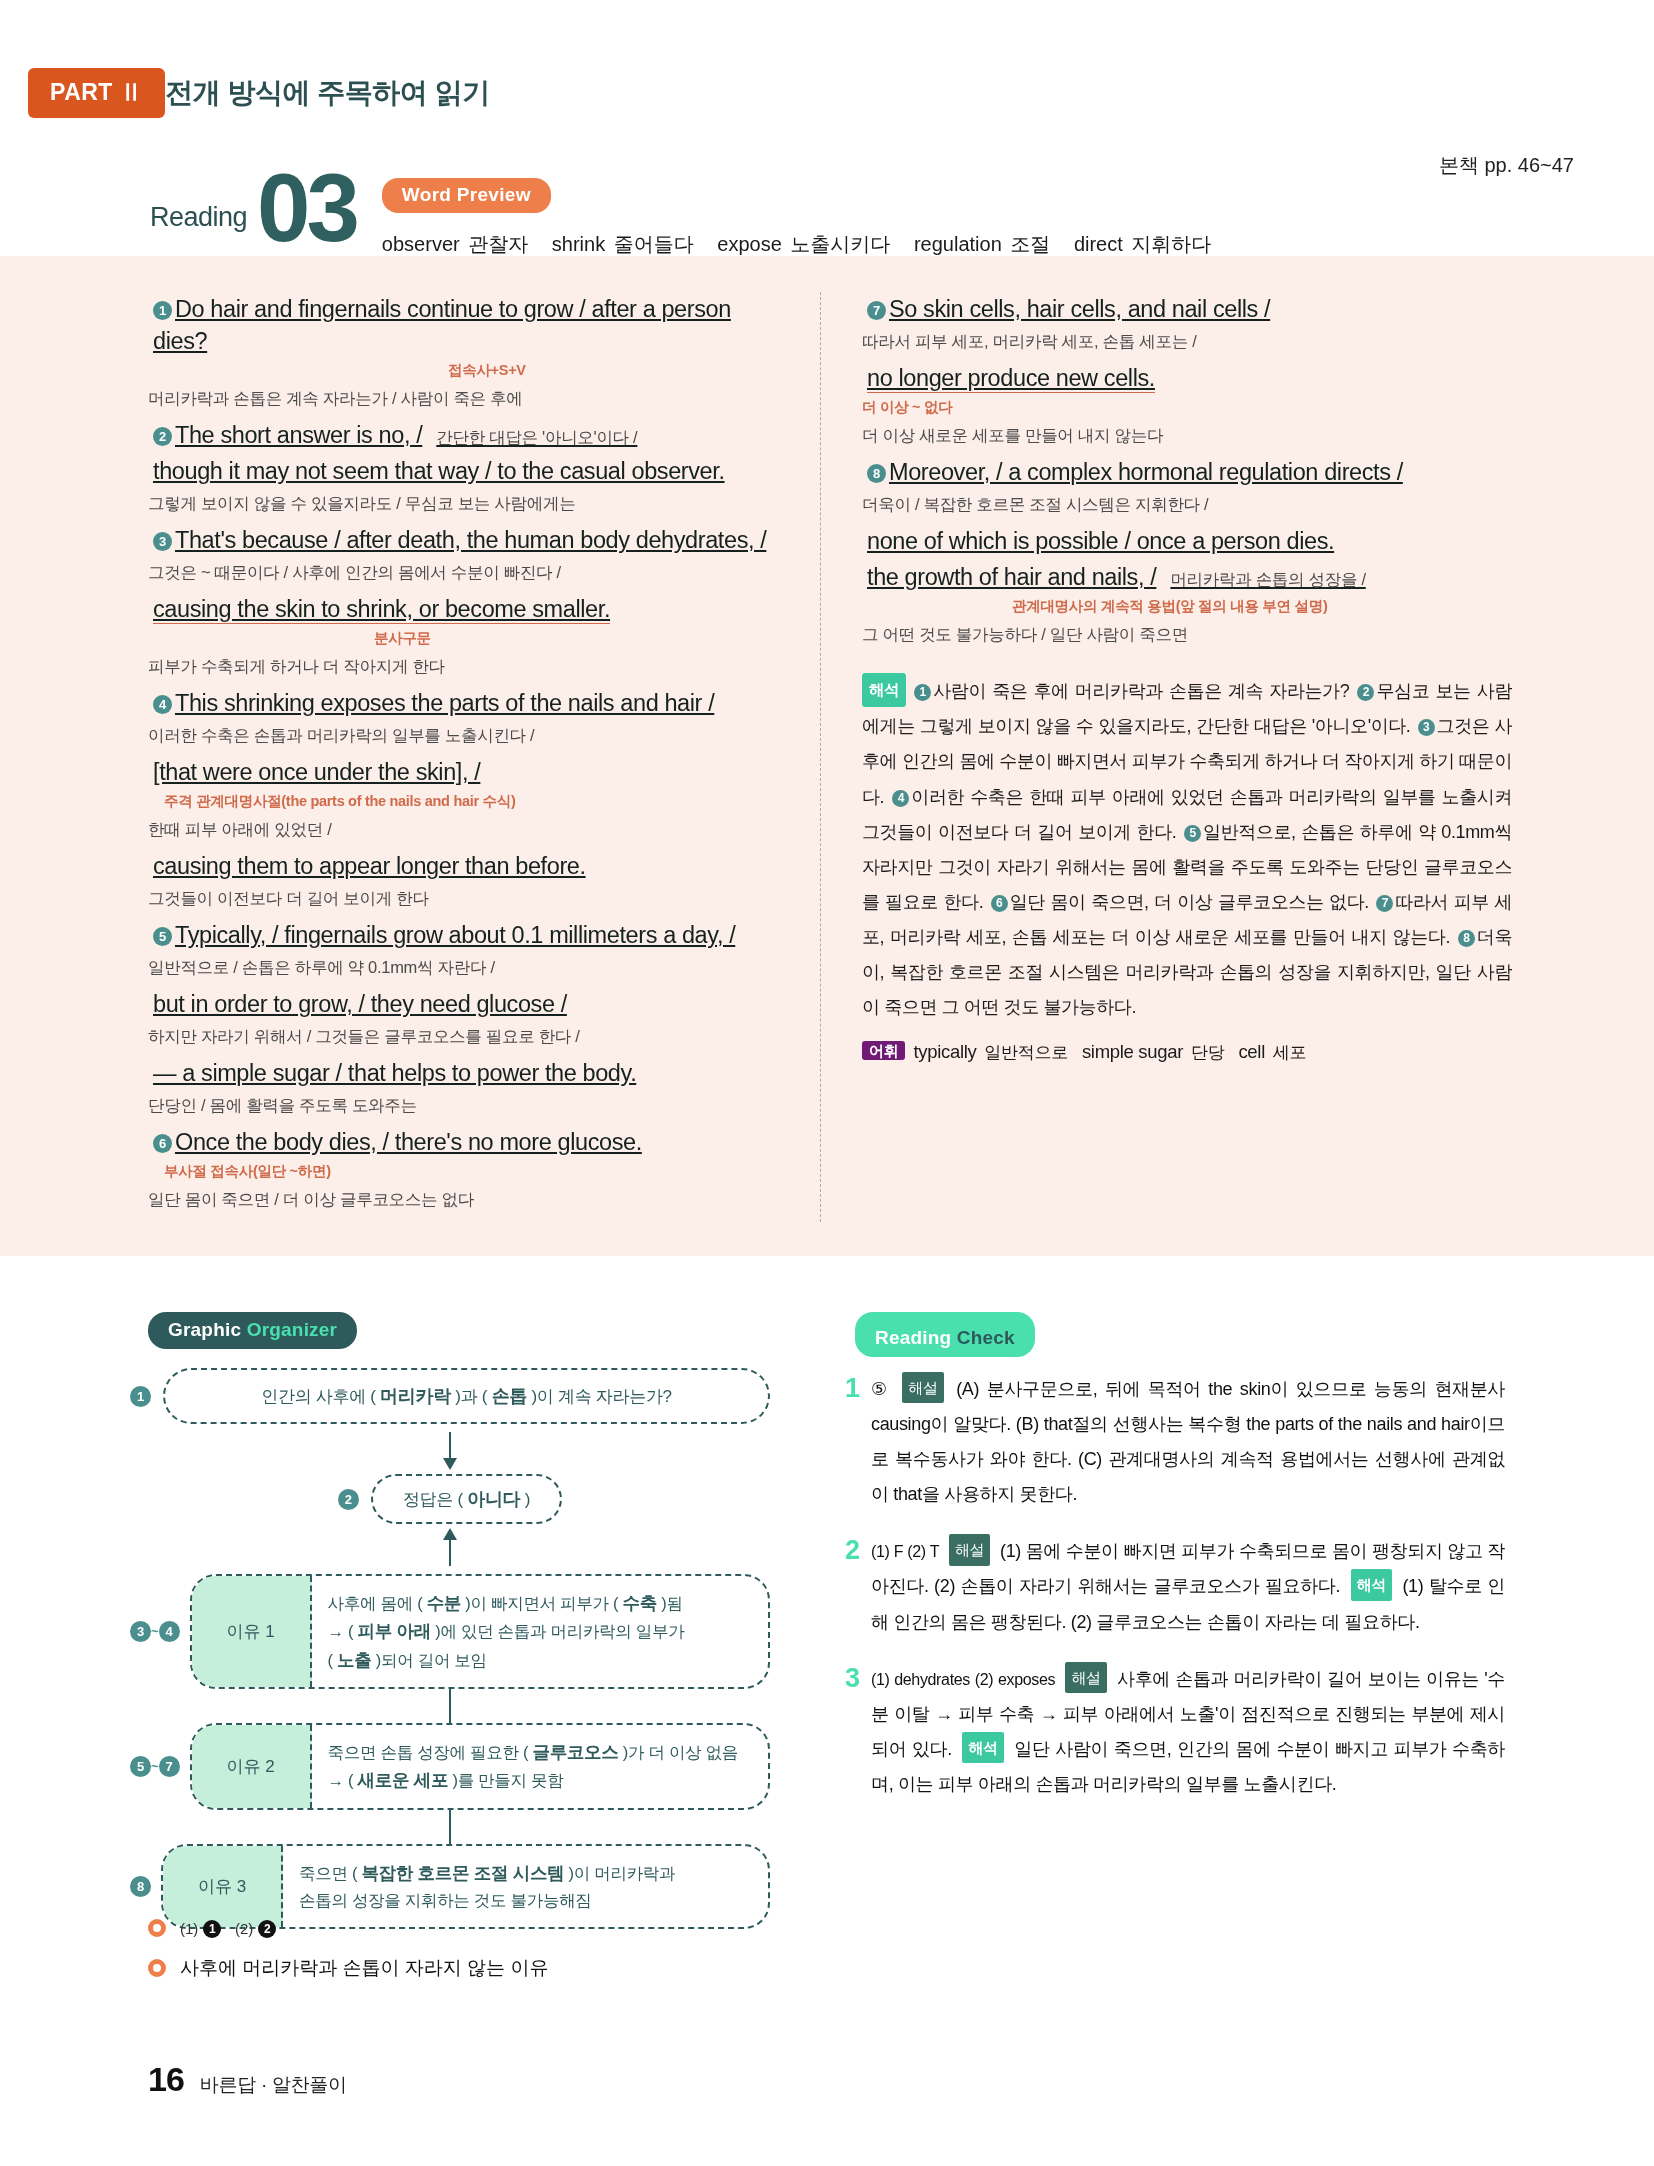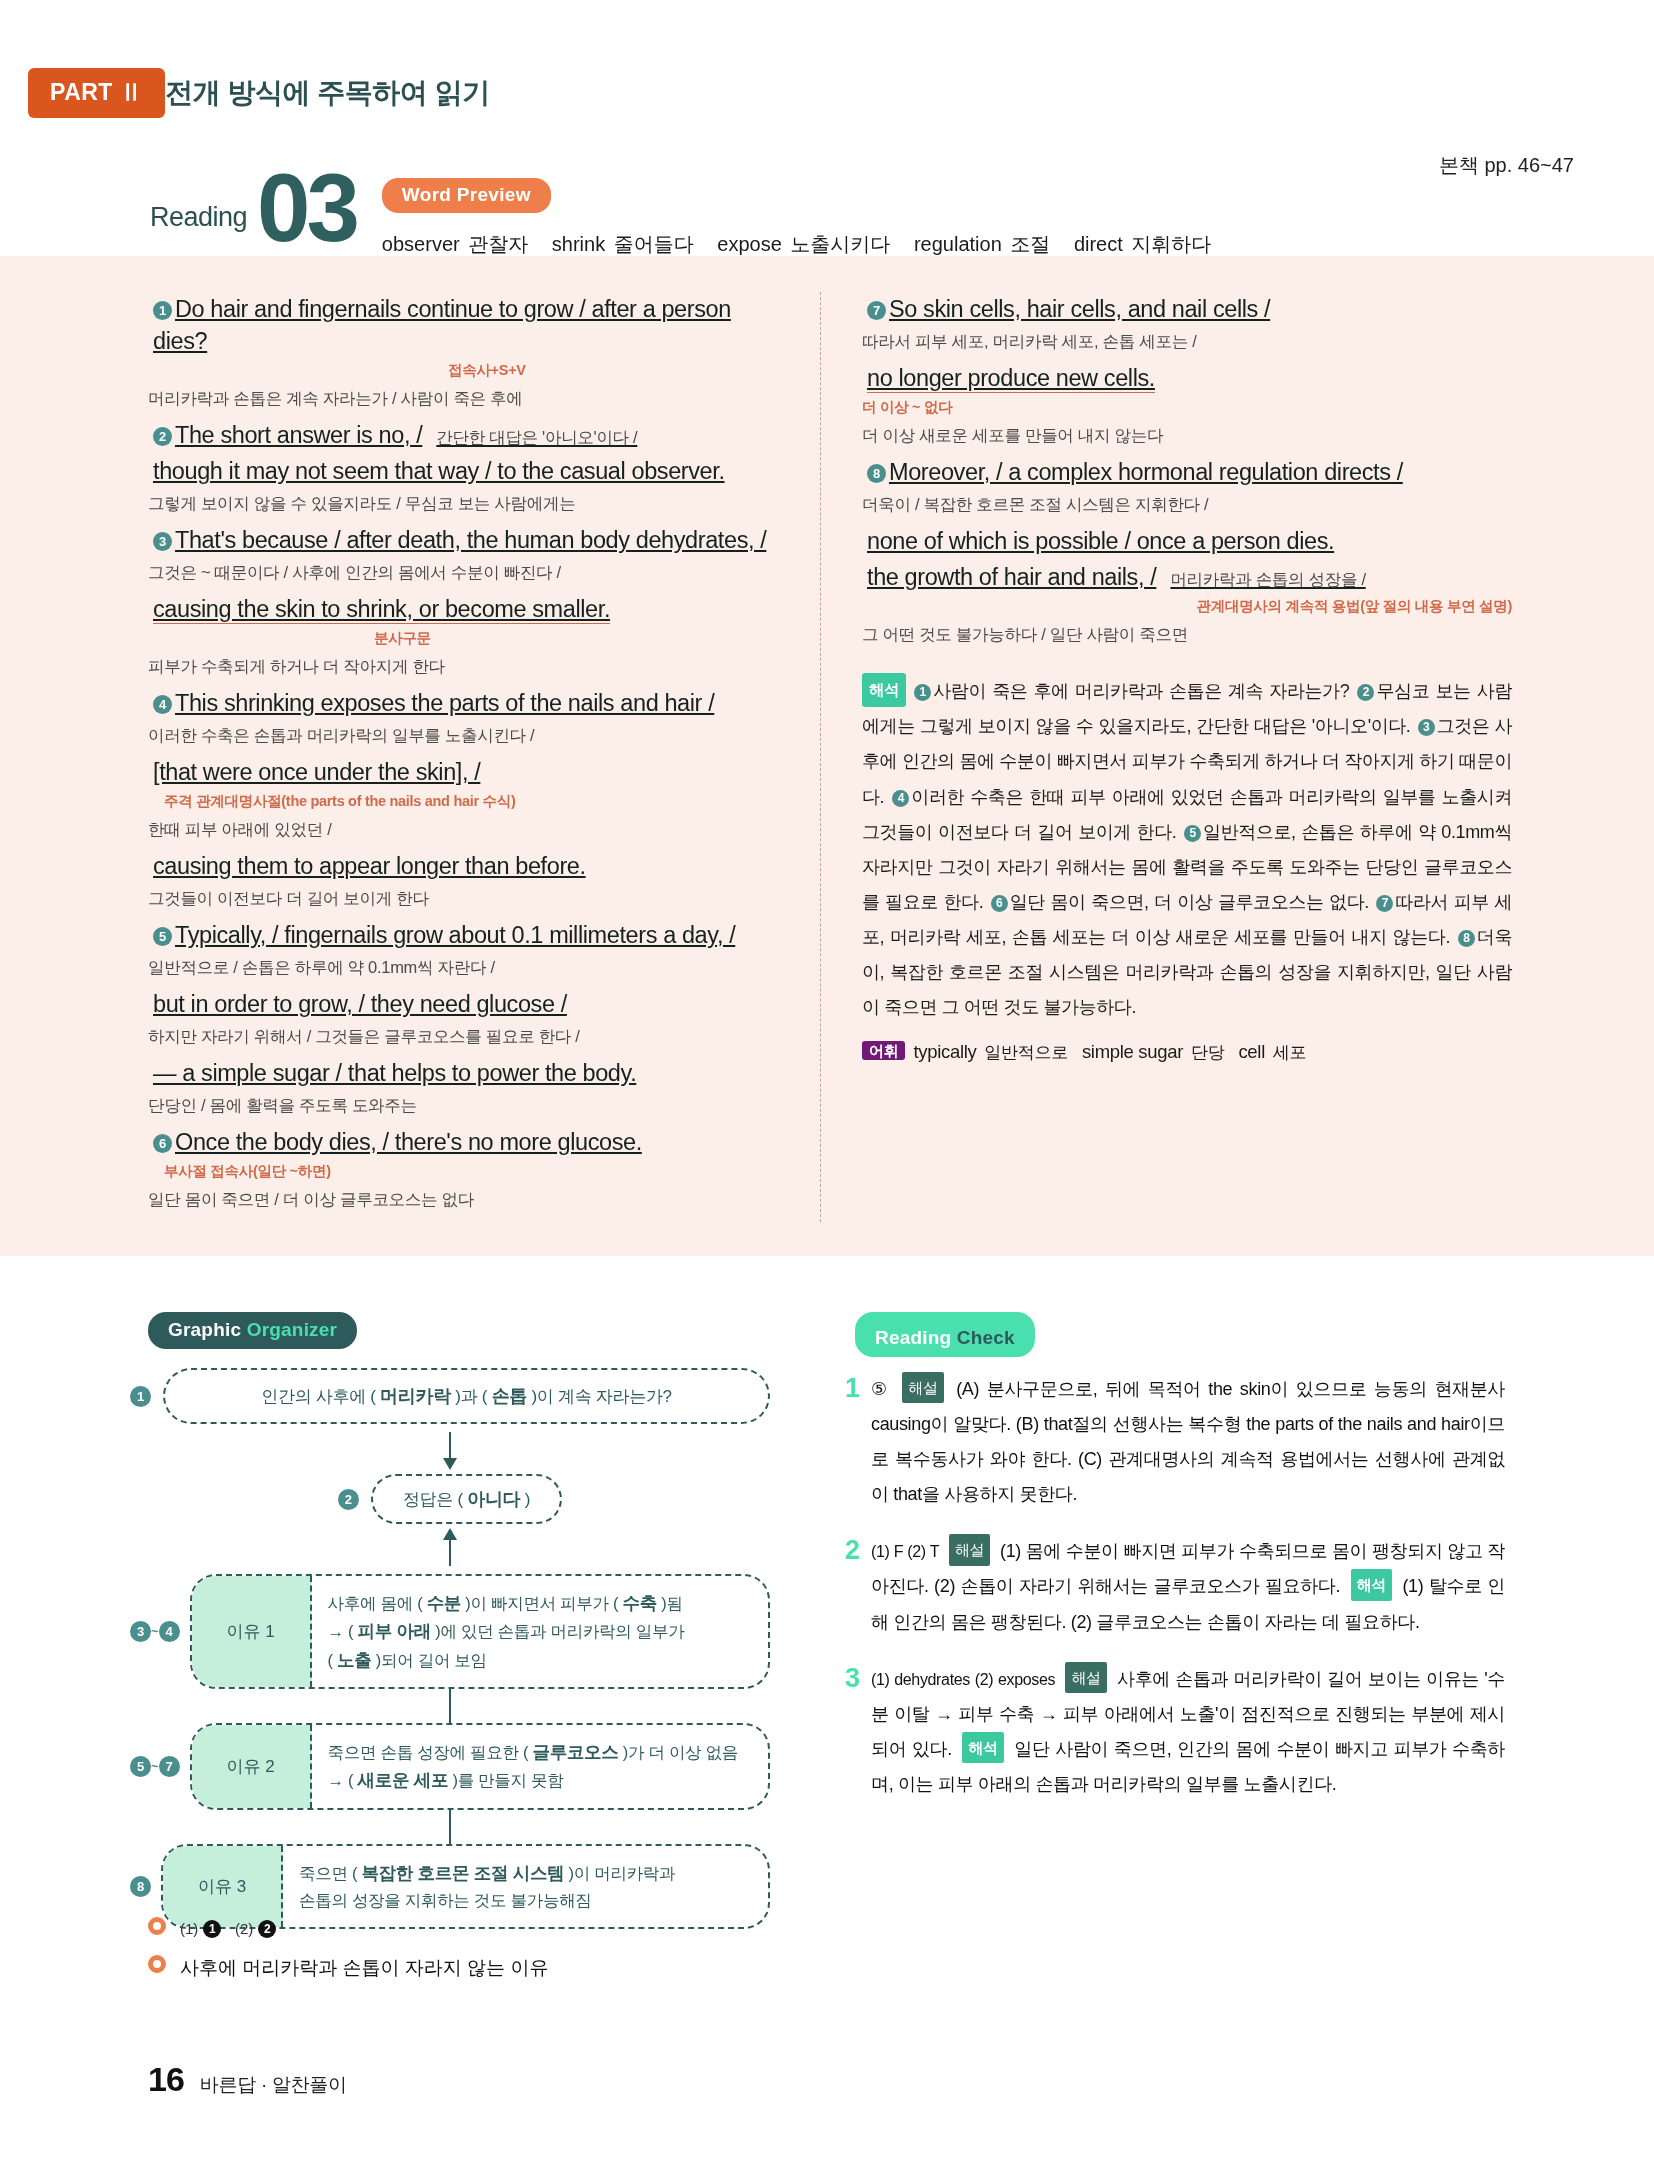--- a/index.html
+++ b/index.html
@@ -61,21 +61,21 @@
     display:inline-block;width:19px;height:19px;border-radius:50%;
     background:#4a8f8d;color:#fff;font-size:13px;font-weight:bold;
     text-align:center;line-height:19px;vertical-align:2px;margin-right:3px;
   }
   .u-red{border-bottom:1.6px solid #cf6a4a;padding-bottom:1px;}
   .tag{
     font-size:14.5px;color:#cf6a4a;font-weight:bold;margin:0 0 8px 0;
     letter-spacing:-.3px;line-height:1.2;
   }
   .tag-i{margin-left:16px;}
-  .tag-i2{margin-left:150px;text-align:right;}
+  .tag-i2{margin-left:150px;}
   .tag-i3{margin-left:226px;}
   .tag-i4{margin-left:300px;}
 
   
   .trans-block{margin-top:26px;}
   .lbl-haeseok{
     display:inline-block;background:#3dc9a0;color:#ffffff;font-weight:bold;
     font-size:15.5px;padding:2px 7px;border-radius:3px;margin-right:6px;
     vertical-align:2px;
   }
@@ -152,21 +152,21 @@
   }
   .reason-left{
     background:#c5eedb;width:118px;flex:none;display:flex;align-items:center;
     justify-content:center;color:#2f5a5c;font-size:17px;
     border-right:2.5px dashed #2f5a5c;border-radius:22px 0 0 22px;
   }
   .reason-right{padding:13px 16px;color:#2f5a5c;font-size:16.5px;line-height:1.62;letter-spacing:-.3px;}
   .reason-right b{font-weight:bold;font-size:17.5px;}
 
   .ans-list{position:absolute;left:148px;top:645px;}
-  .ans-item{display:flex;align-items:flex-start;margin-bottom:16px;font-size:19px;color:#111;}
+  .ans-item{display:flex;align-items:center;margin-bottom:16px;font-size:19px;color:#111;}
   .donut{
     width:18px;height:18px;border-radius:50%;border:5px solid #ef7f4a;
     background:#fff;flex:none;margin-right:14px;box-sizing:border-box;
   }
   .bullnum{
     display:inline-block;width:18px;height:18px;border-radius:50%;
     background:#111;color:#fff;font-size:12px;font-weight:bold;
     text-align:center;line-height:18px;vertical-align:1px;margin:0 3px;
   }
   .ans-sub{font-size:15px;color:#333;margin-right:2px;}

